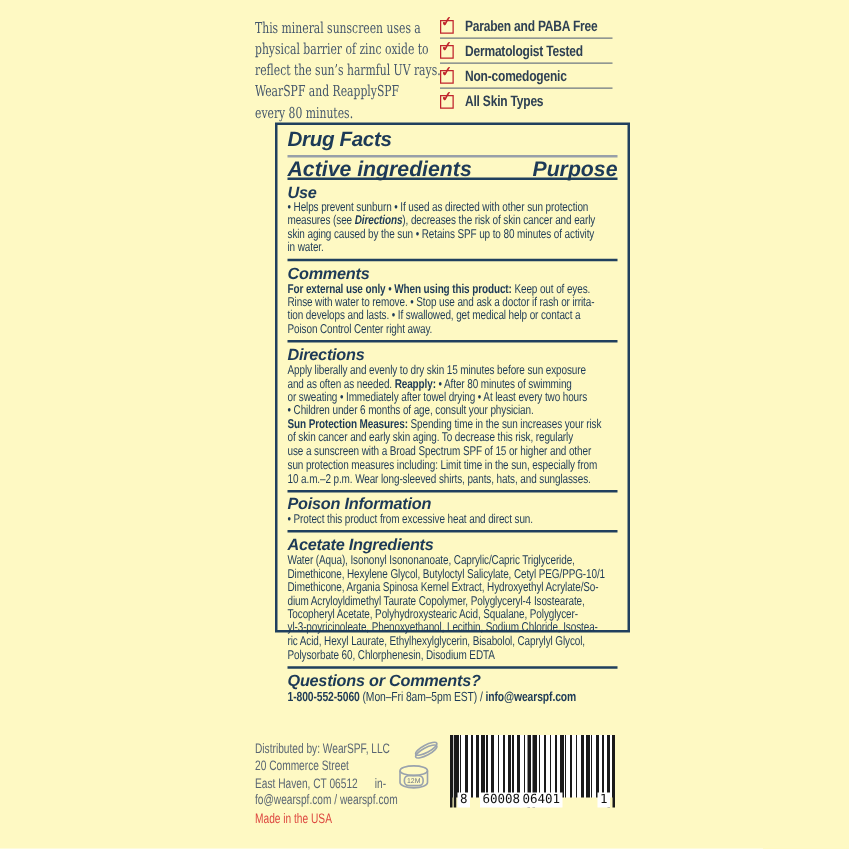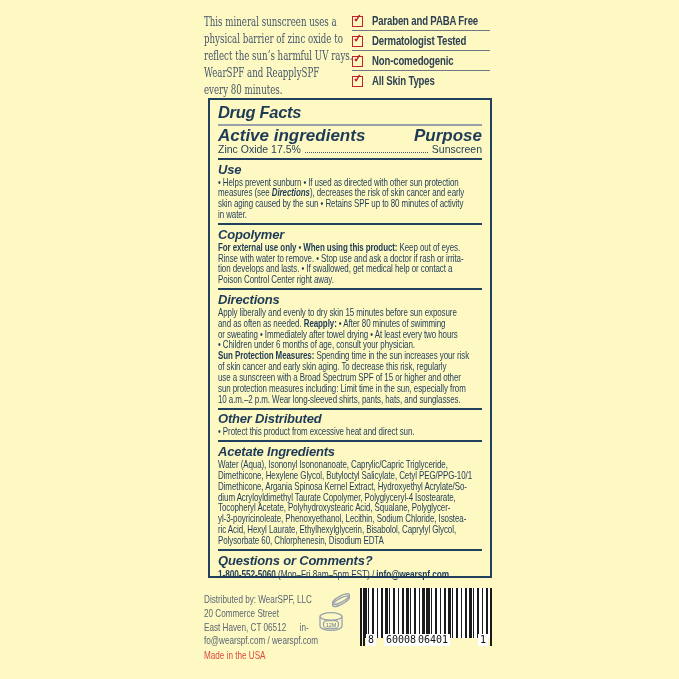--- a/index.html
+++ b/index.html
@@ -23,21 +23,21 @@
     position:absolute; top:-4px; left:0; font-size:11px; font-weight:bold;
     color:#c0232c; transform:rotate(-6deg); line-height:11px;
   }
   .check-label {
     font-size:12px; font-weight:600; color:#2e4053; letter-spacing:-0.2px;
     white-space:pre; transform:scaleX(0.8); transform-origin:0 50%;
   }
 
   
   .df-box {
-    position:absolute; left:208px; top:98px; width:284px; height:480px;
+    position:absolute; left:220px; top:98px; width:284px; height:408px;
     border:2px solid #20405e; box-sizing:border-box; padding:2px 8px 15px 8px;
     color:#1d3a57;
   }
   .df-title {
     font-size:16.5px; line-height:19px; font-weight:bold; font-style:italic;
     letter-spacing:-0.3px; padding:1px 0 2px 0;
   }
   .rule-gray { height:2px; background:#98a0a9; }
   .rule-navy { height:2px; background:#20405e; }
   .af-row {
@@ -125,58 +125,53 @@
   </div>
 
   <div class="df-box">
     <div class="df-title">Drug Facts</div>
     <div class="rule-gray"></div>
 
     <div class="af-row">
       <span>Active ingredients</span>
       <span>Purpose</span>
     </div>
-    <div class="zinc-row">
-      <span>Zinc Oxide 17.5%</span>
-      <span class="leader"></span>
-      <span>Sunscreen</span>
-    </div>
     <div class="rule-navy"></div>
 
     <div class="section">
       <div class="section-heading">Use</div>
       <div class="section-body"><span>• Helps prevent sunburn • If used as directed with other sun protection
 measures (see </span><span style="font-weight: bold; font-style: italic;">Directions</span><span>), decreases the risk of skin cancer and early
 skin aging caused by the sun • Retains SPF up to 80 minutes of activity
 in water.</span></div>
     </div>
 
     <div class="section">
-      <div class="section-heading">Copolymer</div>
+      <div class="section-heading">Comments</div>
       <div class="section-body"><span style="font-weight: bold;">For external use only</span><span> • </span><span style="font-weight: bold;">When using this product:</span><span> Keep out of eyes.
 Rinse with water to remove. • Stop use and ask a doctor if rash or irrita-
 tion develops and lasts. • If swallowed, get medical help or contact a
 Poison Control Center right away.</span></div>
     </div>
 
     <div class="section">
       <div class="section-heading">Directions</div>
       <div class="section-body"><span>Apply liberally and evenly to dry skin 15 minutes before sun exposure
 and as often as needed. </span><span style="font-weight: bold;">Reapply:</span><span> • After 80 minutes of swimming
 or sweating • Immediately after towel drying • At least every two hours
 • Children under 6 months of age, consult your physician.
 </span><span style="font-weight: bold;">Sun Protection Measures:</span><span> Spending time in the sun increases your risk
 of skin cancer and early skin aging. To decrease this risk, regularly
 use a sunscreen with a Broad Spectrum SPF of 15 or higher and other
 sun protection measures including: Limit time in the sun, especially from
 10 a.m.–2 p.m. Wear long-sleeved shirts, pants, hats, and sunglasses.</span></div>
     </div>
 
     <div class="section">
-      <div class="section-heading">Other Distributed</div>
+      <div class="section-heading">Poison Information</div>
       <div class="section-body">• Protect this product from excessive heat and direct sun.</div>
     </div>
 
     <div class="section">
       <div class="section-heading">Acetate Ingredients</div>
       <div class="section-body">Water (Aqua), Isononyl Isononanoate, Caprylic/Capric Triglyceride,
 Dimethicone, Hexylene Glycol, Butyloctyl Salicylate, Cetyl PEG/PPG-10/1
 Dimethicone, Argania Spinosa Kernel Extract, Hydroxyethyl Acrylate/So-
 dium Acryloyldimethyl Taurate Copolymer, Polyglyceryl-4 Isostearate,
 Tocopheryl Acetate, Polyhydroxystearic Acid, Squalane, Polyglycer-

